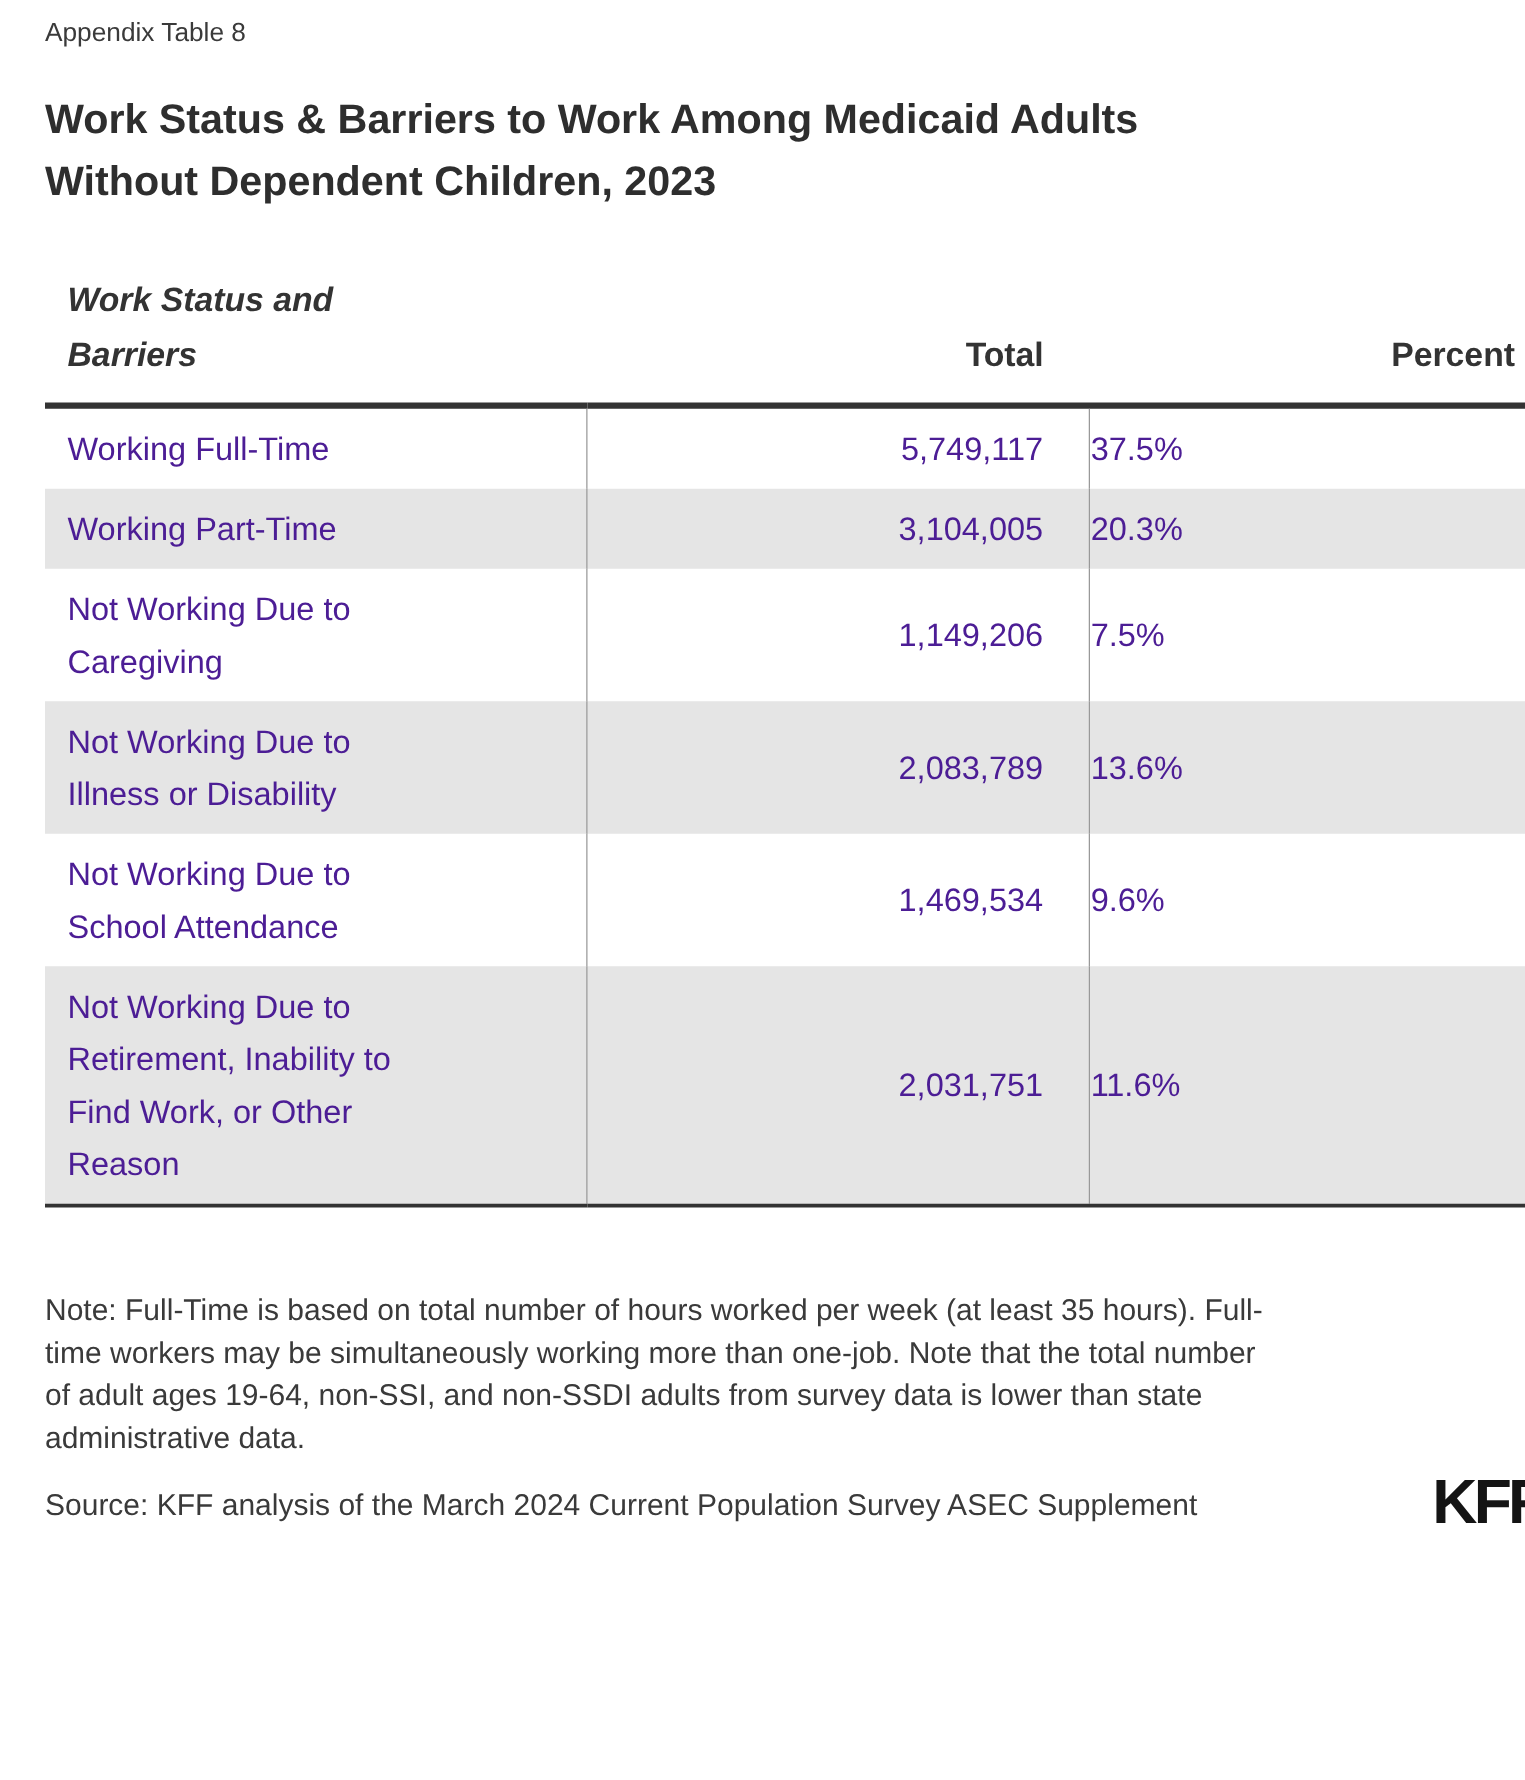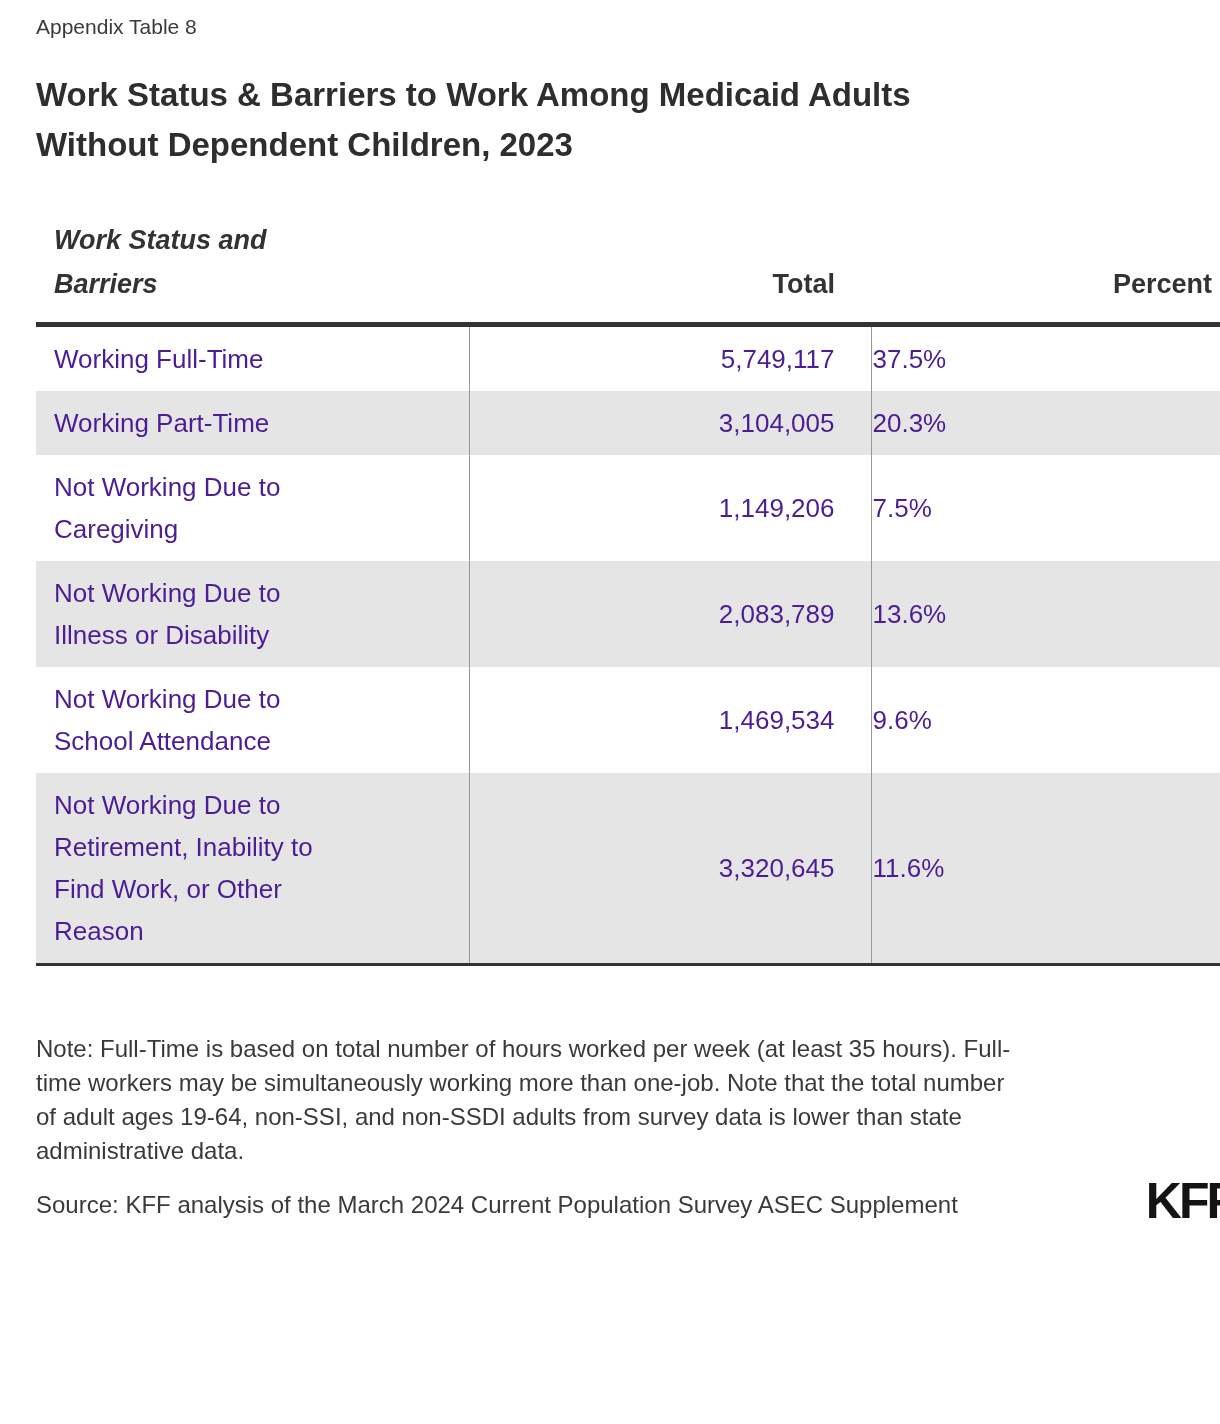--- a/index.html
+++ b/index.html
@@ -163,21 +163,21 @@
         <td class="cat pre">Not Working Due to
 School Attendance</td>
         <td class="num">1,469,534</td>
         <td class="pct">9.6%</td>
       </tr>
       <tr>
         <td class="cat pre">Not Working Due to
 Retirement, Inability to
 Find Work, or Other
 Reason</td>
-        <td class="num">3,320,645</td>
+        <td class="num">2,031,751</td>
         <td class="pct">11.6%</td>
       </tr>
     </tbody>
   </table>
 
   <p class="note pre">Note: Full-Time is based on total number of hours worked per week (at least 35 hours). Full-
 time workers may be simultaneously working more than one-job. Note that the total number
 of adult ages 19-64, non-SSI, and non-SSDI adults from survey data is lower than state
 administrative data.</p>
 

